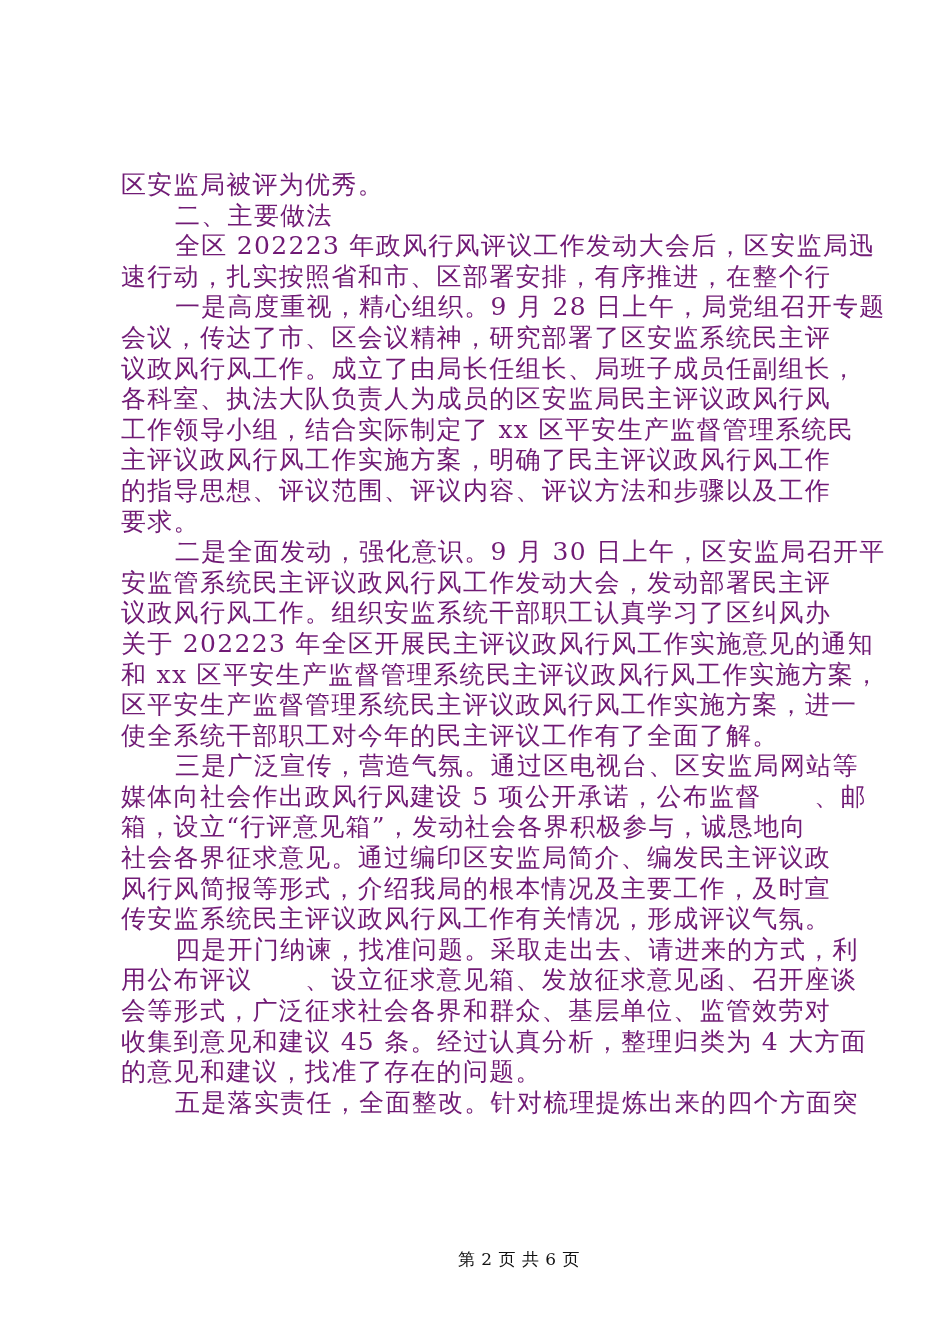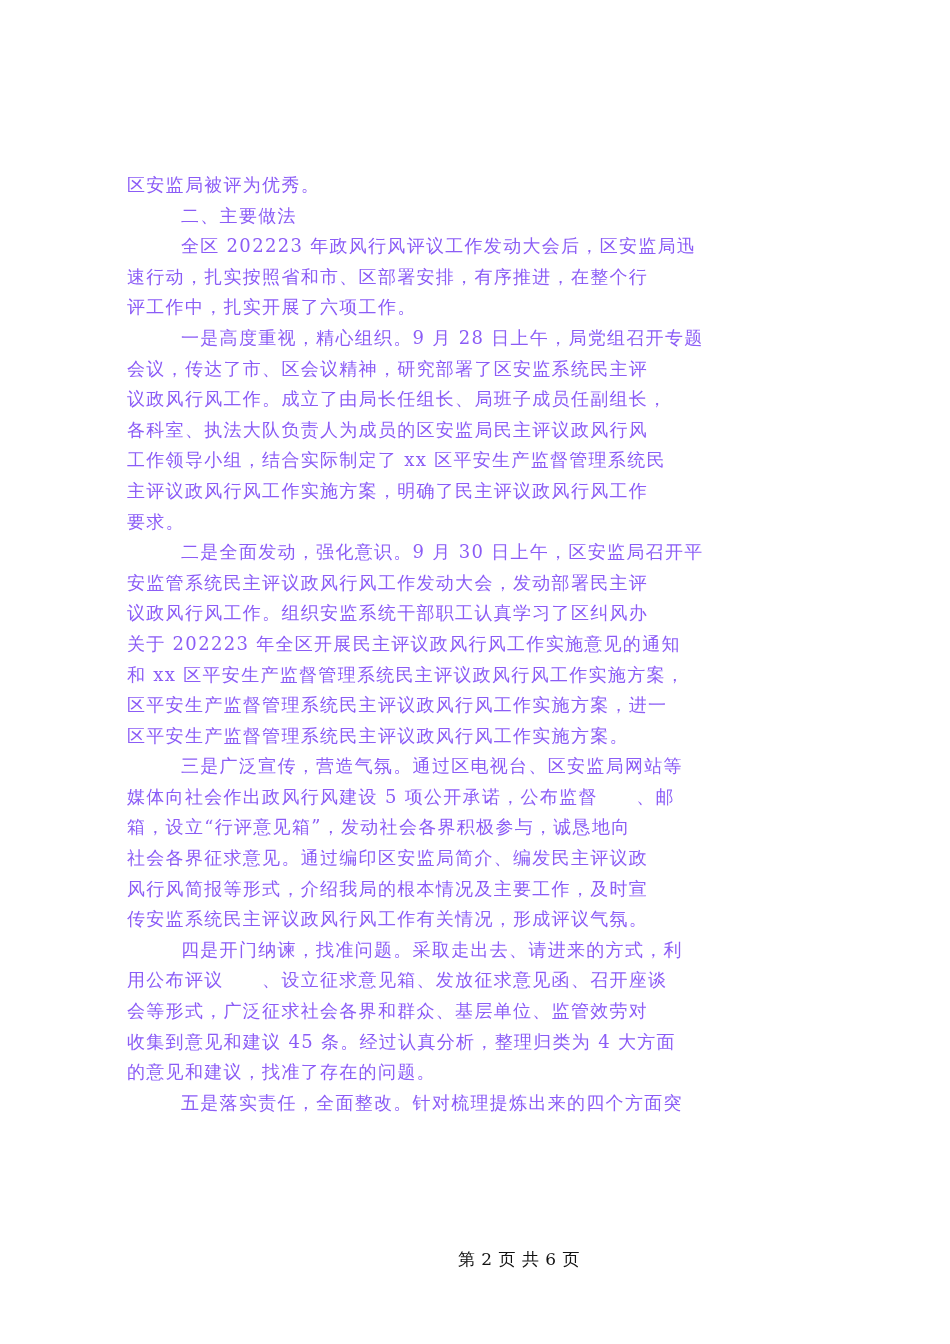--- a/index.html
+++ b/index.html
@@ -2,27 +2,27 @@
 <html><head>
 <meta charset="utf-8">
 <style>
   html, body { margin: 0; padding: 0; background: #ffffff; }
   body { width: 950px; height: 1344px; position: relative; overflow: hidden; }
   .page {
     position: absolute; left: 0; top: 0; width: 950px; height: 1344px; background: #ffffff;
   }
   .body-text {
     position: absolute;
-    left: 127px;
+    left: 121px;
     top: 170px;
     width: 710px;
     font-family: "DejaVu Serif", "Liberation Serif", serif;
-    font-size: 18px;
+    font-size: 25px;
     line-height: 30.6px;
-    color: #8b5cf6;
+    color: #701a75;
     letter-spacing: 1.3px;
   }
   .line { white-space: nowrap; height: 30.6px; display: block; }
   .indent { padding-left: 54px; }
   .footer {
     position: absolute;
     left: 0; width: 950px;
     top: 1248px;
     text-align: center;
     font-family: "DejaVu Serif", "Liberation Serif", serif;
@@ -34,35 +34,35 @@
 </style>
 </head>
 <body>
 
 <div class="page">
   <div class="body-text" id="body-text">
       <div class="line">区安监局被评为优秀。</div>
       <div class="line indent">二、主要做法</div>
       <div class="line indent">全区 202223 年政风行风评议工作发动大会后，区安监局迅</div>
       <div class="line">速行动，扎实按照省和市、区部署安排，有序推进，在整个行</div>
-      <div class="line">评工作中，扎实开展了六项工作。</div>
       <div class="line indent">一是高度重视，精心组织。9 月 28 日上午，局党组召开专题</div>
       <div class="line">会议，传达了市、区会议精神，研究部署了区安监系统民主评</div>
       <div class="line">议政风行风工作。成立了由局长任组长、局班子成员任副组长，</div>
       <div class="line">各科室、执法大队负责人为成员的区安监局民主评议政风行风</div>
       <div class="line">工作领导小组，结合实际制定了 xx 区平安生产监督管理系统民</div>
       <div class="line">主评议政风行风工作实施方案，明确了民主评议政风行风工作</div>
+      <div class="line">的指导思想、评议范围、评议内容、评议方法和步骤以及工作</div>
       <div class="line">要求。</div>
       <div class="line indent">二是全面发动，强化意识。9 月 30 日上午，区安监局召开平</div>
       <div class="line">安监管系统民主评议政风行风工作发动大会，发动部署民主评</div>
       <div class="line">议政风行风工作。组织安监系统干部职工认真学习了区纠风办</div>
       <div class="line">关于 202223 年全区开展民主评议政风行风工作实施意见的通知</div>
       <div class="line">和 xx 区平安生产监督管理系统民主评议政风行风工作实施方案，</div>
       <div class="line">区平安生产监督管理系统民主评议政风行风工作实施方案，进一</div>
-      <div class="line">区平安生产监督管理系统民主评议政风行风工作实施方案。</div>
+      <div class="line">使全系统干部职工对今年的民主评议工作有了全面了解。</div>
       <div class="line indent">三是广泛宣传，营造气氛。通过区电视台、区安监局网站等</div>
       <div class="line">媒体向社会作出政风行风建设 5 项公开承诺，公布监督　　、邮</div>
       <div class="line">箱，设立“行评意见箱”，发动社会各界积极参与，诚恳地向</div>
       <div class="line">社会各界征求意见。通过编印区安监局简介、编发民主评议政</div>
       <div class="line">风行风简报等形式，介绍我局的根本情况及主要工作，及时宣</div>
       <div class="line">传安监系统民主评议政风行风工作有关情况，形成评议气氛。</div>
       <div class="line indent">四是开门纳谏，找准问题。采取走出去、请进来的方式，利</div>
       <div class="line">用公布评议　　、设立征求意见箱、发放征求意见函、召开座谈</div>
       <div class="line">会等形式，广泛征求社会各界和群众、基层单位、监管效劳对</div>
       <div class="line">收集到意见和建议 45 条。经过认真分析，整理归类为 4 大方面</div>

